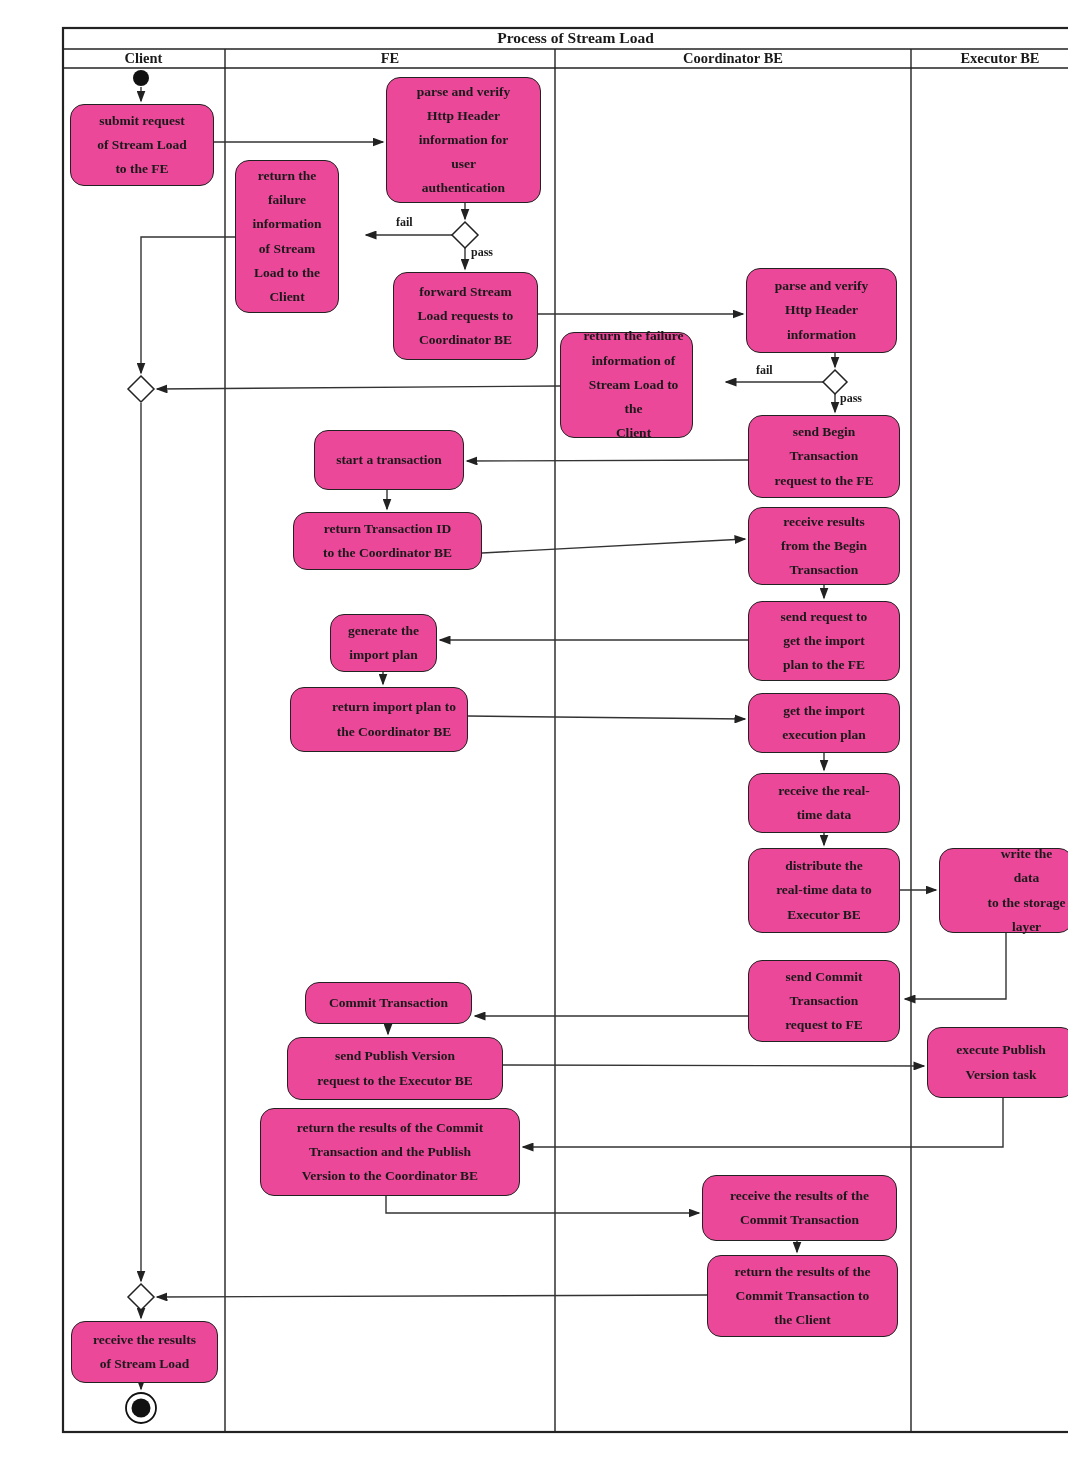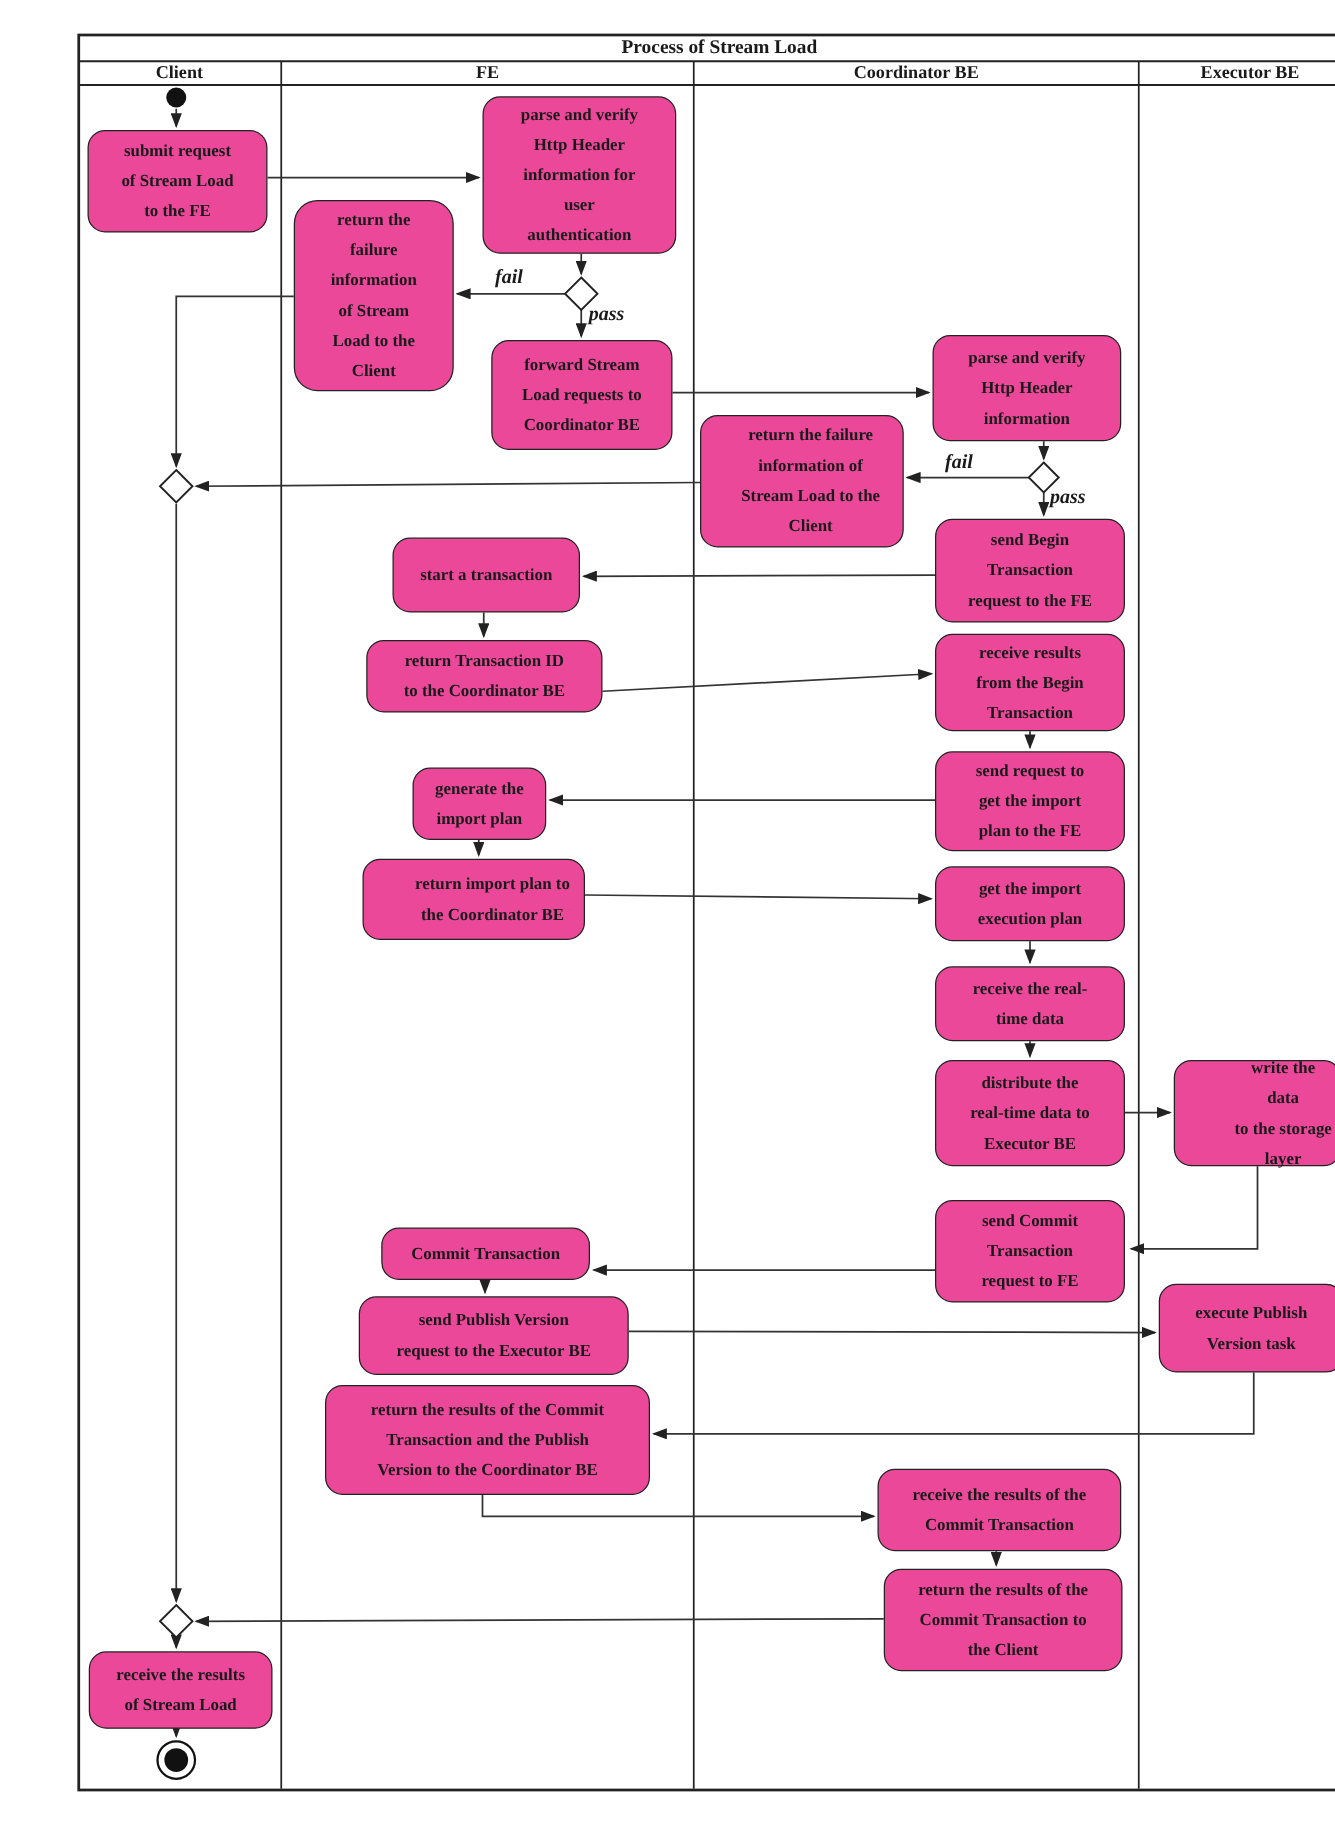--- a/index.html
+++ b/index.html
@@ -7,21 +7,21 @@
   .stage{position:relative;width:1068px;height:1461px;background:#ffffff;
          font-family:"Liberation Serif","DejaVu Serif",serif;color:#1a1a1a;overflow:hidden;margin-left:40px;}
   svg.layer{position:absolute;left:0;top:0;width:1068px;height:1461px;}
   .title-row{position:absolute;left:22px;top:27px;width:1027px;height:22px;
              text-align:center;font-weight:bold;font-size:15.5px;line-height:22px;}
   .lane-header{position:absolute;top:49px;height:19px;text-align:center;
                font-weight:bold;font-size:14.5px;line-height:19px;}
   .node{position:absolute;border:1.6px solid #222;border-radius:14px;background:#ec4899;
         display:flex;align-items:center;justify-content:center;text-align:center;
         font-weight:bold;font-size:13.5px;line-height:1.8;white-space:pre-line;padding:0 6px;}
-  .edge-label{position:absolute;font-weight:bold;font-size:16px;line-height:14px;font-style:italic;}
+  .edge-label{position:absolute;font-weight:bold;font-size:12px;line-height:14px;}
 </style>
 </head>
 <body>
 
 <div class="stage">
 
   <svg class="layer" viewBox="0 0 1068 1461" xmlns="http://www.w3.org/2000/svg">
     <defs>
       <marker id="arr" markerUnits="userSpaceOnUse" markerWidth="12" markerHeight="9" refX="10.5" refY="4.5" orient="auto">
         <polygon points="0,0 12,4.5 0,9" fill="#222"></polygon>
@@ -91,21 +91,21 @@
 of Stream Load
 to the FE</div>
   <div class="node" style="left:31px;top:1321px;width:147px;height:62px;">receive the results
 of Stream Load</div>
 
   <div class="node" style="left:346px;top:77px;width:155px;height:126px;line-height:1.78;">parse and verify
 Http Header
 information for
 user
 authentication</div>
-  <div class="node" style="left:195px;top:160px;width:128px;height:153px;line-height:1.78;border-radius:19px;">return the
+  <div class="node" style="left:195px;top:160px;width:104px;height:153px;line-height:1.78;">return the
 failure
 information
 of Stream
 Load to the
 Client</div>
   <div class="node" style="left:353px;top:272px;width:145px;height:88px;">forward Stream
 Load requests to
 Coordinator BE</div>
   <div class="node" style="left:274px;top:430px;width:150px;height:60px;">start a transaction</div>
   <div class="node" style="left:253px;top:512px;width:189px;height:58px;">return Transaction ID
@@ -117,21 +117,21 @@
   <div class="node" style="left:265px;top:982px;width:167px;height:42px;">Commit Transaction</div>
   <div class="node" style="left:247px;top:1037px;width:216px;height:63px;">send Publish Version
 request to the Executor BE</div>
   <div class="node" style="left:220px;top:1108px;width:260px;height:88px;">return the results of the Commit
 Transaction and the Publish
 Version to the Coordinator BE</div>
 
   <div class="node" style="left:706px;top:268px;width:151px;height:85px;">parse and verify
 Http Header
 information</div>
-  <div class="node" style="left:520px;top:332px;width:163px;height:106px;padding-left:20px;">return the failure
+  <div class="node" style="left:520px;top:332px;width:133px;height:106px;padding-left:20px;">return the failure
 information of
 Stream Load to the
 Client</div>
   <div class="node" style="left:708px;top:415px;width:152px;height:83px;">send Begin
 Transaction
 request to the FE</div>
   <div class="node" style="left:708px;top:507px;width:152px;height:78px;">receive results
 from the Begin
 Transaction</div>
   <div class="node" style="left:708px;top:601px;width:152px;height:80px;">send request to

